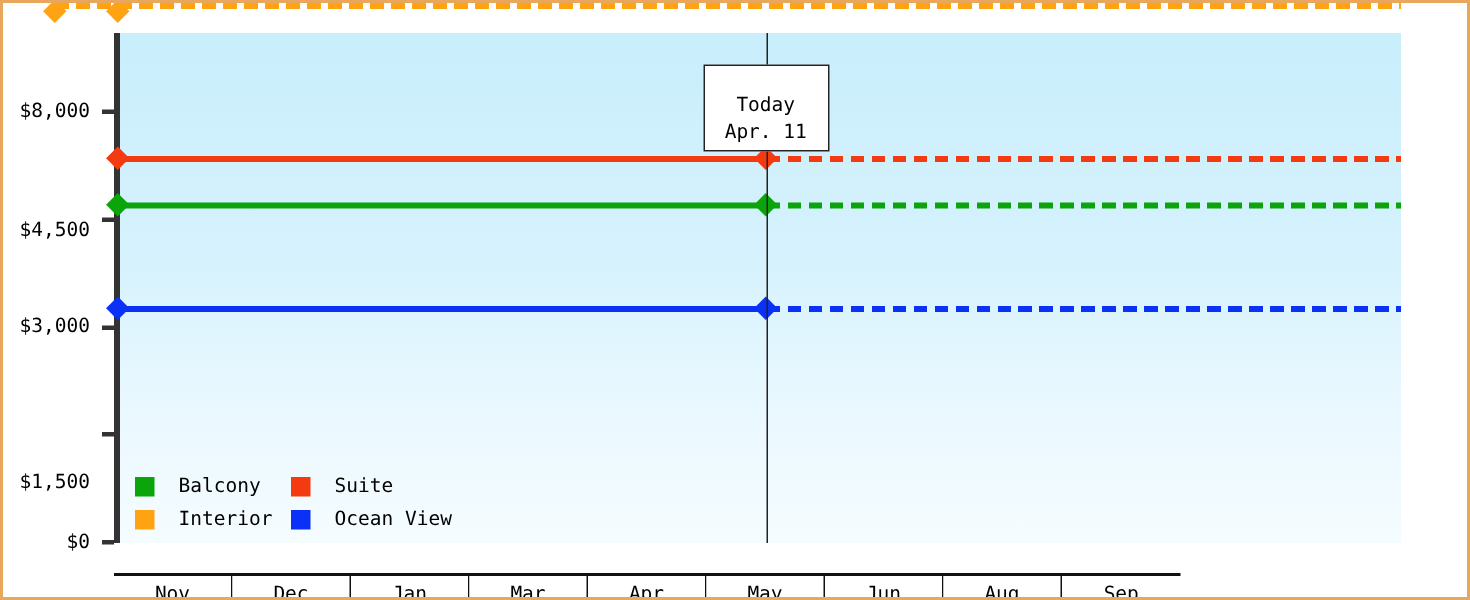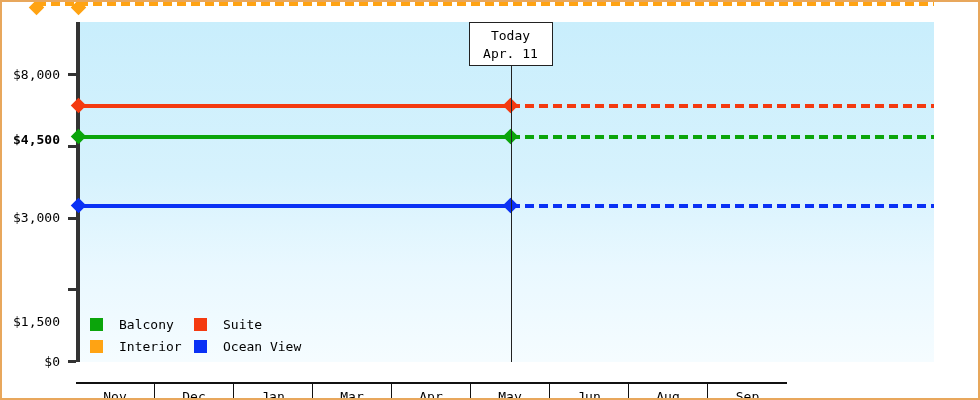--- a/index.html
+++ b/index.html
@@ -86,22 +86,23 @@
   }
   #today-box {
     position: absolute;
     box-sizing: border-box;
     border: 1px solid #222222;
     background: #ffffff;
     text-align: center;
     font-size: 13px;
     line-height: 18px;
     color: #000000;
-    padding: 4px 8px 2px 8px;
+    padding: 18px 8px 2px 8px;
     white-space: nowrap;
+    margin-top: 21px;
   }
 
   
   #legend {
     position: absolute;
     left: 88px;
     top: 311px;
     display: grid;
     grid-template-columns: 104px auto;
     grid-auto-rows: 22px;
@@ -158,21 +159,21 @@
 
 <div id="chart-root">
 
   <div id="plot-area"></div>
   <div id="y-axis-line"></div>
 
   <div id="y-ticks">
       <div class="y-tick-mark" style="top: 71px;"></div>
       <div class="y-tick-label" style="top: 65.5px;">$8,000</div>
       <div class="y-tick-mark" style="top: 142.75px;"></div>
-      <div class="y-tick-label" style="top: 131px; font-weight: bold;">$4,500</div>
+      <div class="y-tick-label" style="top: 145px;">$4,500</div>
       <div class="y-tick-mark" style="top: 214.5px;"></div>
       <div class="y-tick-label" style="top: 209px;">$3,000</div>
       <div class="y-tick-mark" style="top: 286.25px;"></div>
       <div class="y-tick-label" style="top: 280.75px; margin-top: 32px;">$1,500</div>
       <div class="y-tick-mark" style="top: 358px;"></div>
       <div class="y-tick-label" style="top: 352.5px;">$0</div>
     </div>
   <div id="series-layer">
       <div class="series-solid" style="left: 74px; top: 101.592px; width: 434.5px; background: rgb(244, 58, 16);"></div>
       <div class="series-dash" style="left: 508.5px; top: 101.592px; width: 423.5px; background-image: repeating-linear-gradient(to right, rgb(244, 58, 16) 0px, rgb(244, 58, 16) 9px, transparent 9px, transparent 14px);"></div>

